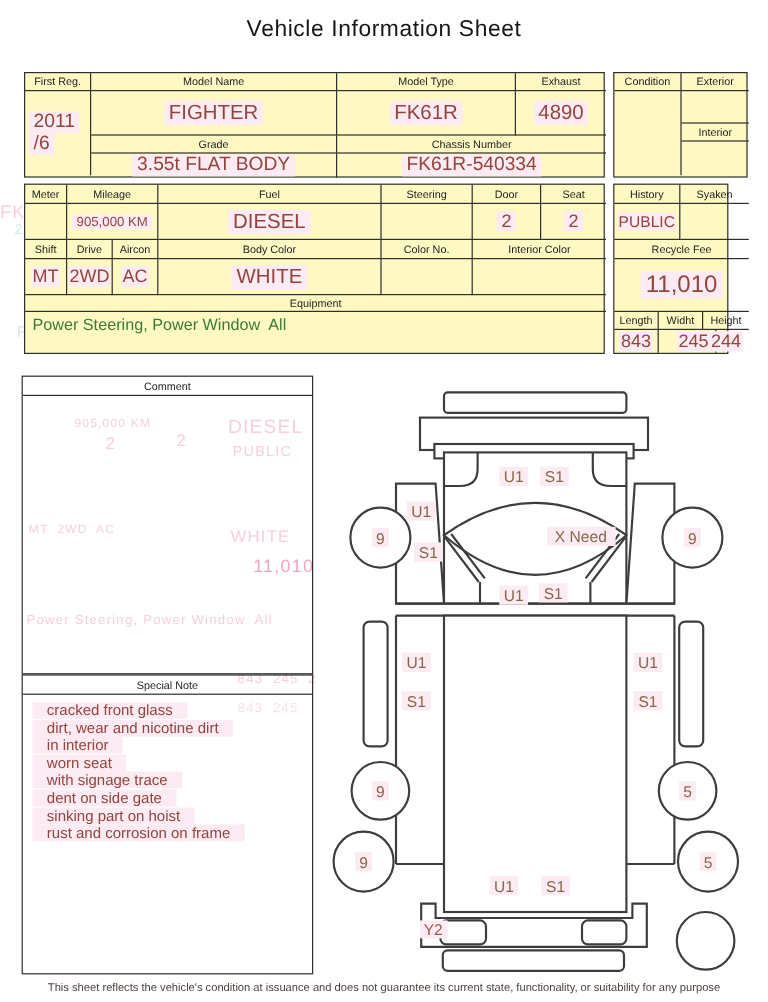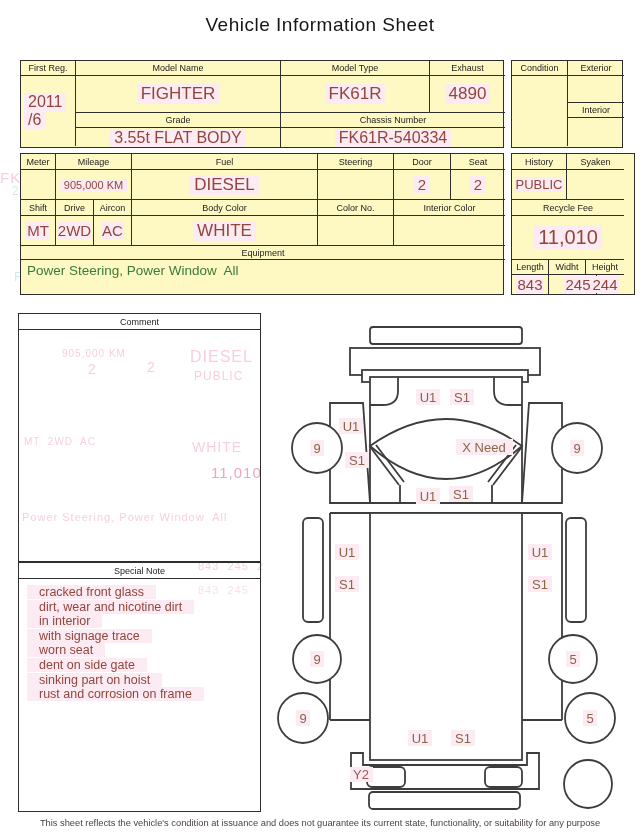--- a/index.html
+++ b/index.html
@@ -151,21 +151,21 @@
     <div class="cell br bb val fs17" style="left:111px;top:62px;width:186px;height:30px;">
         <span class="hl">WHITE</span>
       </div>
     <div class="cell br bb" style="left:297px;top:62px;width:76px;height:30px;"></div>
     <div class="cell bb" style="left:373px;top:62px;width:111px;height:30px;"></div>
 
     <div class="cell bb lbl" style="left:0;top:92px;width:484px;height:14px;">Equipment</div>
     <div class="cell equip" style="left:0;top:106px;width:484px;height:34px;">Power Steering, Power Window  All</div>
   </div>
 
-  <div class="tbl" style="left:511px;top:153px;width:124px;height:142px;">
+  <div class="tbl" style="left:511px;top:153px;width:96px;height:142px;">
     <div class="cell br bb lbl" style="left:0;top:0;width:55px;height:16px;">History</div>
     <div class="cell bb lbl" style="left:55px;top:0;width:57px;height:16px;">Syaken</div>
     <div class="cell br bb val fs13" style="left:0;top:16px;width:55px;height:30px;">
         <span class="hl" style="padding:0 1px;">PUBLIC</span>
       </div>
     <div class="cell bb" style="left:55px;top:16px;width:57px;height:30px;"></div>
     <div class="cell bb lbl" style="left:0;top:46px;width:112px;height:16px;">Recycle Fee</div>
     <div class="cell bb val fs20" style="left:0;top:62px;width:112px;height:44px;">
         <span class="hl">11,010</span>
       </div>
@@ -186,22 +186,22 @@
   <div class="box" style="left:18px;top:313px;width:243px;height:249px;">
     <div class="boxhead">Comment</div>
   </div>
 
   <div class="box" style="left:18px;top:562px;width:243px;height:250px;">
     <div class="boxhead">Special Note</div>
     <div class="notes">
       <div><span class="hl">cracked front glass</span></div>
       <div><span class="hl">dirt, wear and nicotine dirt</span></div>
       <div><span class="hl">in interior</span></div>
+      <div><span class="hl">worn seat</span></div>
       <div><span class="hl">with signage trace</span></div>
-      <div><span class="hl">worn seat</span></div>
       <div><span class="hl">dent on side gate</span></div>
       <div><span class="hl">sinking part on hoist</span></div>
       <div><span class="hl">rust and corrosion on frame</span></div>
     </div>
   </div>
 
   <svg style="position:absolute;left:280px;top:315px;overflow:visible;" width="360" height="500" viewBox="0 0 360 500">
     <g fill="#ffffff" stroke="#3d3d3d" stroke-width="1.8">
 
       <rect x="90" y="12" width="152" height="17" rx="3"></rect>

